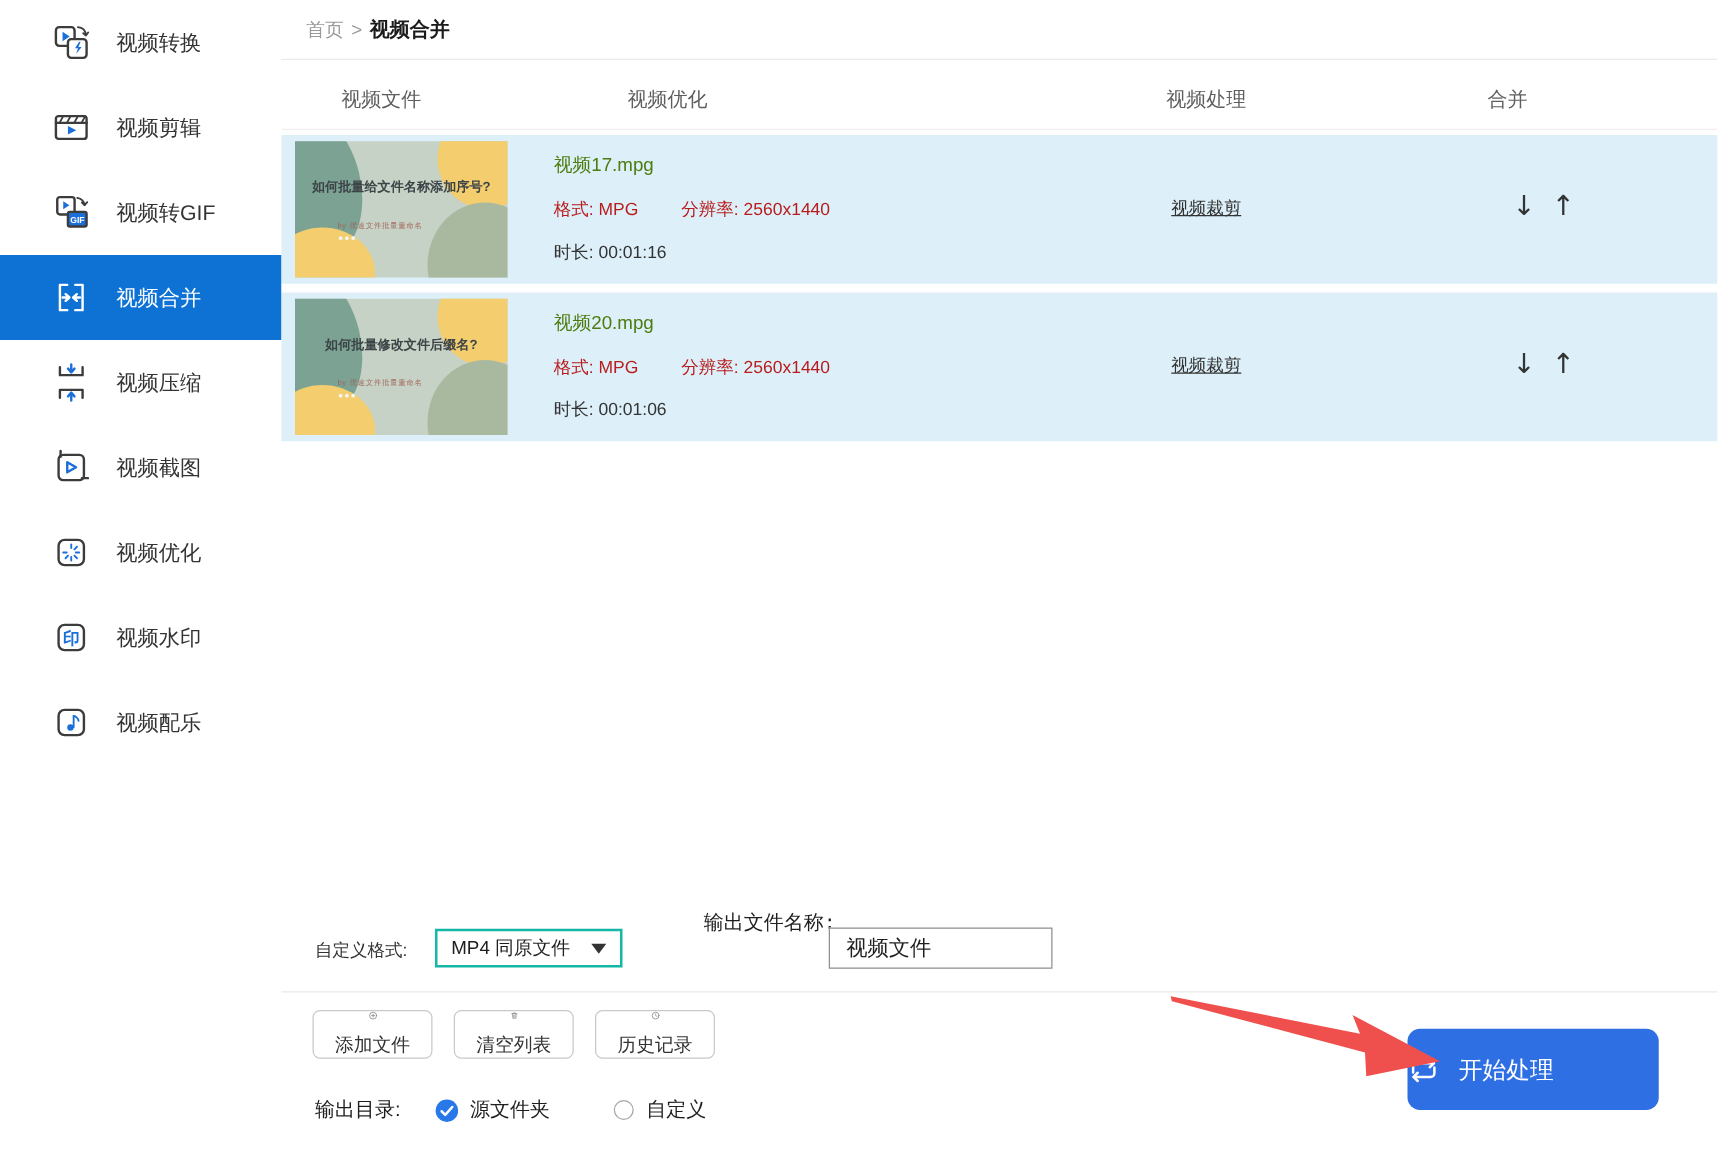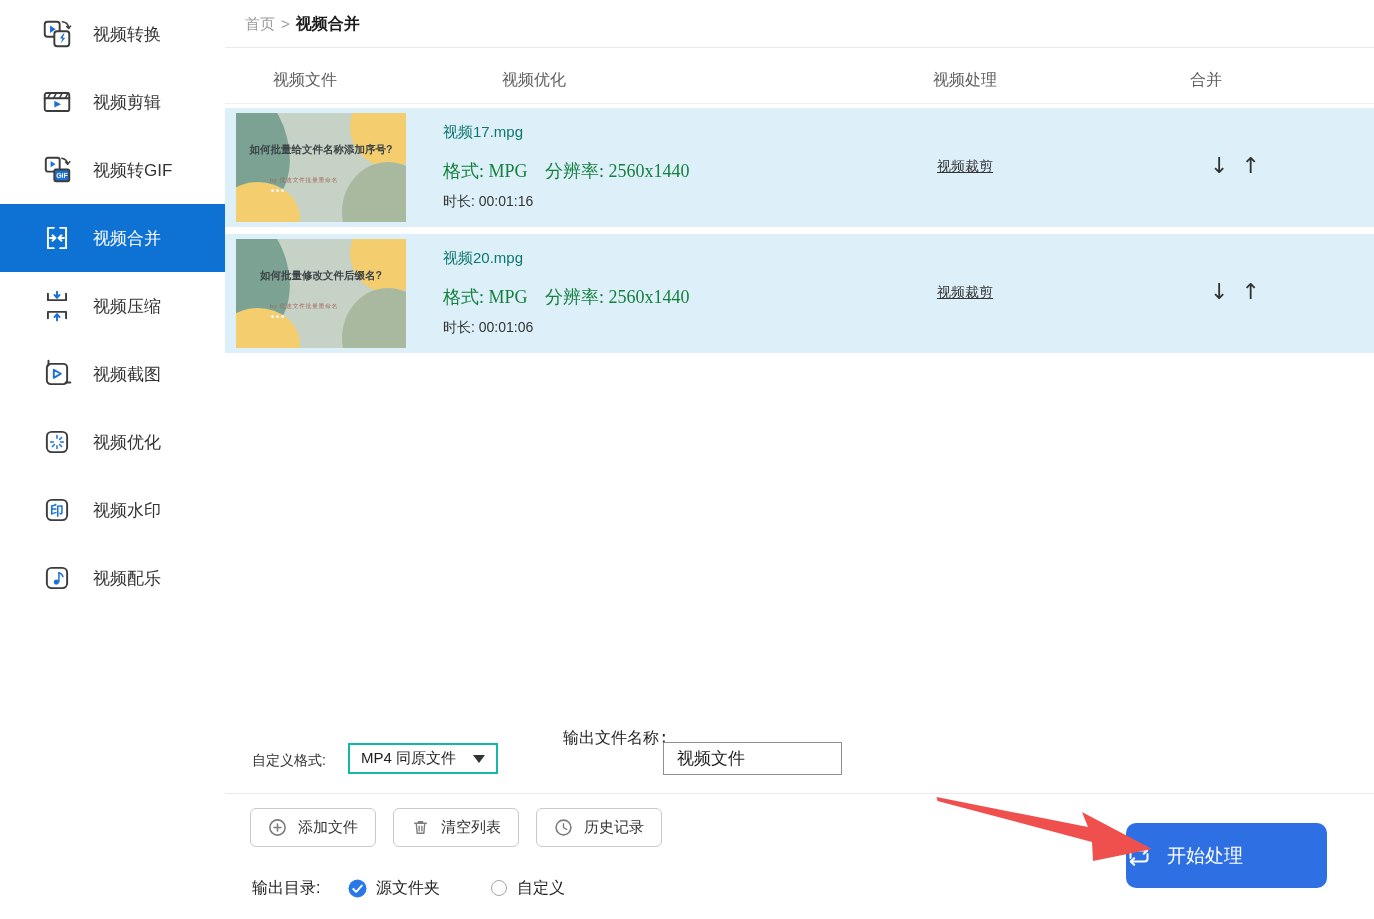--- a/index.html
+++ b/index.html
@@ -34,39 +34,39 @@
   .thumb { position:absolute; left:11px; top:5px; width:170px; height:109px; background:#c6d2c5; overflow:hidden; }
   .blob { position:absolute; border-radius:50%; }
   .b-teal  { left:-26px; top:-28px; width:78px; height:122px; background:#7ba292; border-radius:46% 54% 52% 48%; transform:rotate(-14deg); }
   .b-ytr   { right:-22px; top:-26px; width:78px; height:80px; background:#f3cd6e; }
   .b-ybl   { left:-20px; bottom:-32px; width:84px; height:72px; background:#f3cd6e; }
   .b-sbr   { right:-28px; bottom:-40px; width:92px; height:100px; background:#a9b9a0; }
   .thumb-title { position:absolute; left:0; top:30px; width:100%; text-align:center; font-size:10.5px; font-weight:700; color:#3d4448; white-space:nowrap; }
   .thumb-by { position:absolute; left:34px; top:63px; font-size:6px; color:#a05a50; opacity:.85; letter-spacing:.5px; }
   .thumb-dots { position:absolute; left:35px; top:76px; display:flex; gap:2px; }
   .thumb-dots i { width:3px; height:3px; background:#f6f6f0; border-radius:50%; }
-  .vname { position:absolute; left:218px; top:15px; font-size:15px; color:#0f766e; }
-  .vattrs { position:absolute; left:218px; top:51px; font-size:18px; color:#15803d; display:flex;font-family:Liberation Serif, serif; }
+  .vname { position:absolute; left:218px; top:15px; font-size:15px; color:#4d7c0f; }
+  .vattrs { position:absolute; left:218px; top:51px; font-size:14px; color:#b91c1c; display:flex; }
   .vattr-fmt { width:102px; }
   .vdur { position:absolute; left:218px; top:85px; font-size:14px; color:#333; }
   .proc-link { position:absolute; left:712px; top:50px; font-size:14px; color:#333; text-decoration:underline; cursor:pointer;font-family:Liberation Mono, monospace; }
   .merge-arrows { position:absolute; left:985px; top:44px; display:flex; gap:13px; }
   .merge-arrows span { font-size:22px; color:#333; cursor:pointer; line-height:1.3; font-family:"DejaVu Sans", sans-serif; }
   
   .fmt-label { position:absolute; left:27px; top:752px; font-size:14px; color:#333; }
   .fmt-select { position:absolute; left:123px; top:743px; width:150px; height:31px; border:2px solid #14b8a6; background:#fff;
     display:flex; align-items:center; justify-content:space-between; padding:0 11px; font-size:15px; color:#1f1f1f; cursor:pointer; }
   .caret { width:0; height:0; border-left:6px solid transparent; border-right:6px solid transparent; border-top:8px solid #333; }
   .outname-label { position:absolute; left:338px; top:728px; font-size:16px; color:#1f1f1f;font-family:Liberation Mono, monospace; }
   .outname-input { position:absolute; left:438px; top:742px; width:179px; height:33px; border:1px solid #8f8f8f; background:#fff;
     font-size:17px; color:#1f1f1f; padding:0 13px; font-family:"Liberation Sans", sans-serif; outline:none; }
   
   .actions { position:absolute; left:25px; top:808px; display:flex; gap:17px; }
   .abtn { height:39px; border:1px solid #c9c9c9; border-radius:6px; background:#fff; display:flex; align-items:center;
-    padding:0 17px; gap:11px; font-size:15px; color:#333; cursor:pointer; white-space:nowrap; }
+    padding:0 17px; gap:11px; font-size:15px; color:#333; cursor:pointer; white-space:nowrap;flex-direction:column; }
   .abtn svg { width:19px; height:19px; fill:none; stroke:#7d7d7d; stroke-width:1.5; stroke-linecap:round; stroke-linejoin:round; }
   
   .outdir { position:absolute; left:27px; top:875px; height:26px; display:flex; align-items:center; font-size:16px; color:#1f1f1f; }
   .outdir .dirlabel { width:96px; }
   .radio-check { width:19px; height:19px; margin-right:9px; cursor:pointer; }
   .radio-empty { width:16px; height:16px; border:1px solid #a6a6a6; border-radius:50%; margin-left:51px; margin-right:10px; cursor:pointer; background:#fff; }
   .radio-lbl { cursor:pointer; }
   
   .start-btn { position:absolute; left:901px; top:823px; width:201px; height:65px; background:#2e6fe4; border-radius:10px;
     color:#fff; font-size:19px; display:flex; align-items:center; gap:15px; cursor:pointer; }

